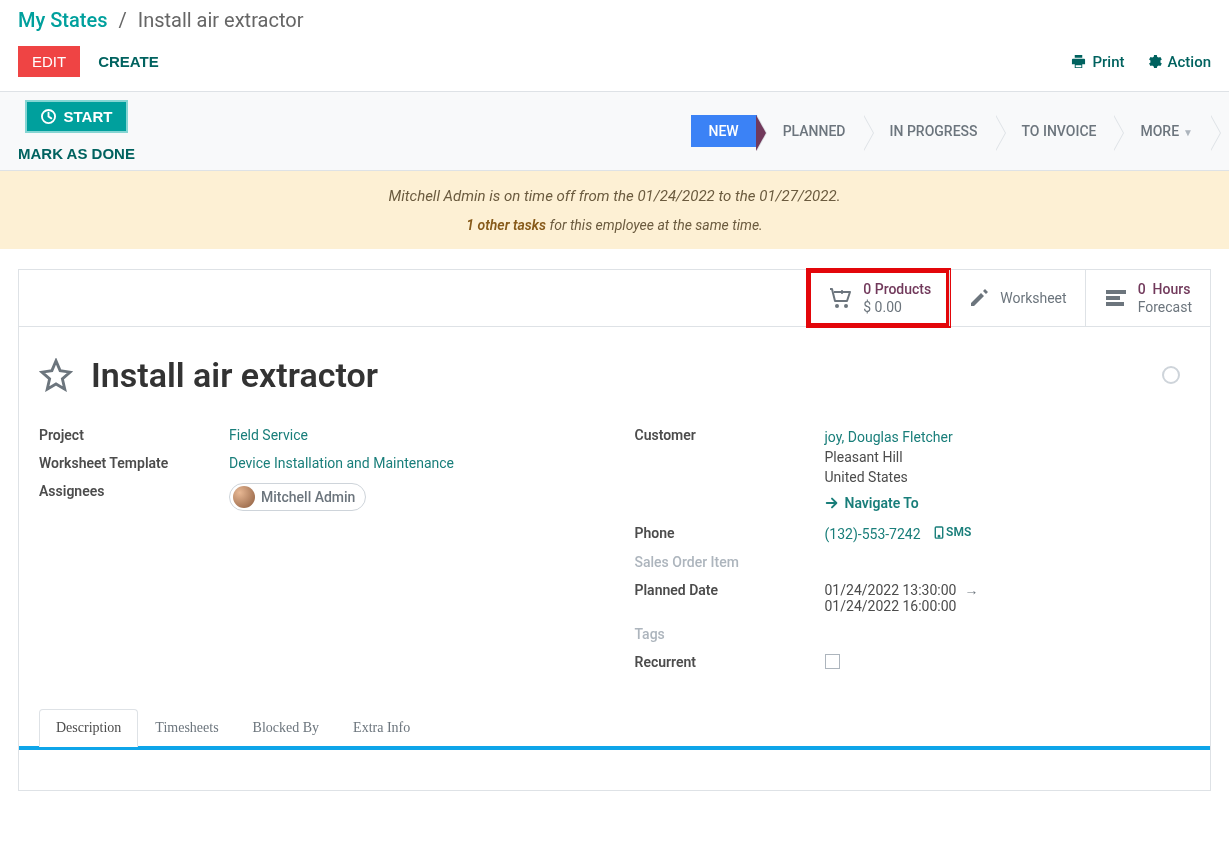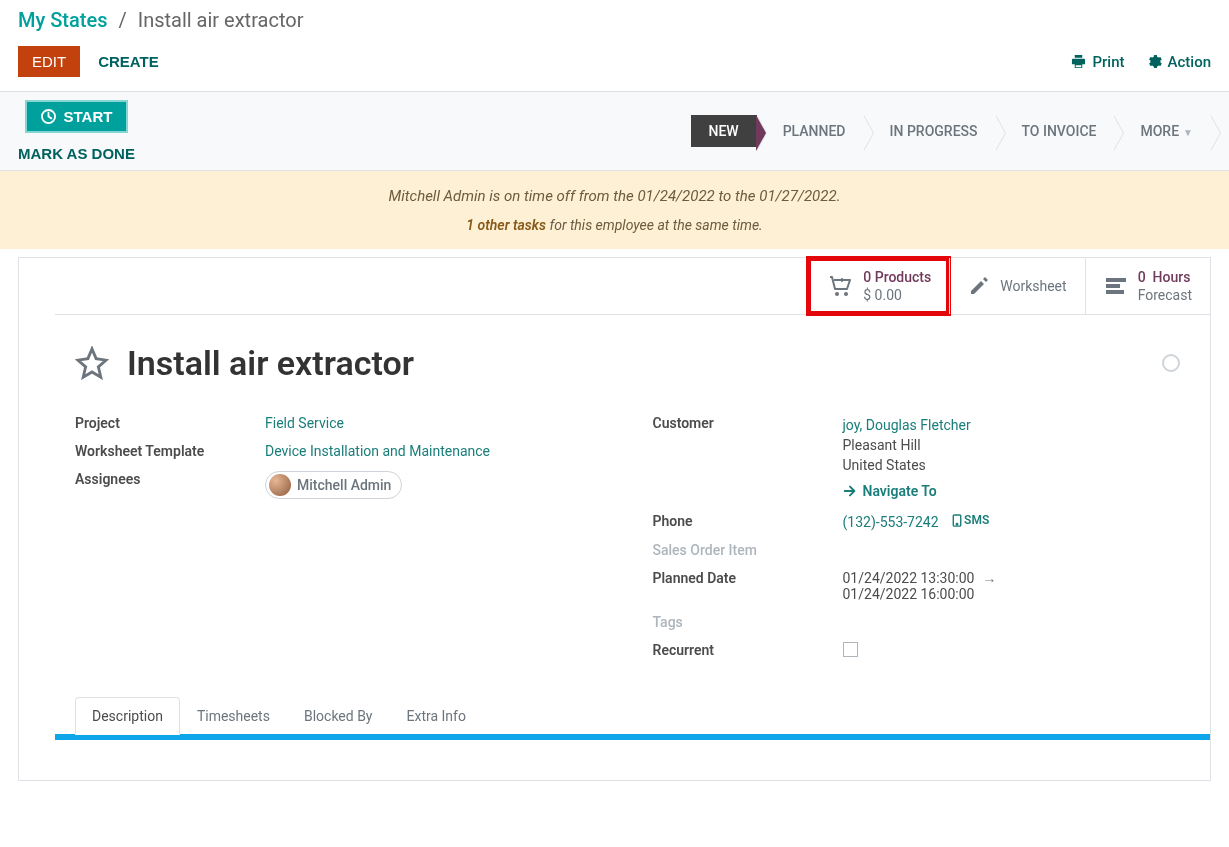--- a/index.html
+++ b/index.html
@@ -6,44 +6,44 @@
   body { font-family: -apple-system, BlinkMacSystemFont, "Segoe UI", Roboto, "Helvetica Neue", Arial, sans-serif; font-size: 14px; color: #4c4c4c; background: #fff; }
   
   .header-row { padding: 8px 18px; display:flex; align-items:center; }
   .breadcrumb { font-size: 20px; color: #666; }
   .breadcrumb .root { color: #00a09d; font-weight: 500; }
   .breadcrumb .sep { color: #666; margin: 0 6px; }
   .breadcrumb .leaf { color: #666; }
   
   .actions-row { padding: 6px 18px 14px; display:flex; align-items:center; justify-content:space-between; border-bottom:1px solid #dee2e6; }
   .btn-group-left { display:flex; gap:18px; align-items:center; }
-  .btn-edit { background:#c2410c; color:#fff; border:none; padding:7px 14px; font-size:15px; font-weight:500; cursor:pointer; }
+  .btn-edit { background:#ef4444; color:#fff; border:none; padding:7px 14px; font-size:15px; font-weight:500; cursor:pointer; }
   .btn-create { color:#00625f; font-weight:600; font-size:15px; cursor:pointer; background:none; border:none; }
   .actions-right { display:flex; gap:22px; }
   .print-link, .action-link { color:#00625f; font-weight:500; font-size:15px; cursor:pointer; display:flex; align-items:center; gap:6px; }
   
   .statusbar-row { display:flex; align-items:center; justify-content:space-between; padding: 8px 18px; background:#f8f9fa; border-bottom:1px solid #dee2e6;}
   .status-left { display:flex; gap:12px; align-items:center;flex-direction:column;}
   .btn-start { background:#00a09d; color:#fff; border:2px solid #85d5d3; padding:6px 14px; font-size:15px; font-weight:600; display:flex; align-items:center; gap:8px; cursor:pointer; }
   .btn-markdone { color:#00625f; font-weight:600; font-size:15px; background:none; border:none; cursor:pointer; }
   
   .status-pipe { display:flex; }
   .status-step { position:relative; padding:8px 18px 8px 26px; color:#6c757d; font-weight:500; font-size:14px; cursor:pointer; }
   .status-step::before, .status-step::after { content:""; position:absolute; top:0; right:-10px; width:0;height:0; border-top:18px solid transparent; border-bottom:18px solid transparent; }
   .status-step::after { border-left:10px solid #f8f9fa; right:-9px; }
   .status-step::before { border-left:10px solid #dee2e6; right:-10px; }
-  .status-step.active { background:#404040; color:#fff; padding-left:18px;}
+  .status-step.active { background:#3b82f6; color:#fff; padding-left:18px;}
   .status-step.active::after { border-left-color:#71395b; }
   .status-more .chev { font-size:10px; margin-left:4px; color:#adb5bd;}
   
   .banner { background:#fdf0d4; padding:16px; text-align:center; color:#6b5b3f;font-style:italic;}
   .banner .row1 { margin-bottom:12px; font-size:15px;}
   .banner .link { color:#875a1a; font-weight:600;}
   
-  .sheet { margin:8px 18px 0; border:1px solid #dee2e6; background:#fff;padding-left:36px; }
+  .sheet { margin:20px 18px 0; border:1px solid #dee2e6; background:#fff; }
   .stat-buttons { display:flex; justify-content:flex-end; border-bottom:1px solid #dee2e6;}
   .stat-btn { display:flex; align-items:center; gap:10px; padding:10px 18px; border-left:1px solid #dee2e6; cursor:pointer; color:#6c757d;}
   .stat-btn.highlighted { outline:5px solid #e3060a; outline-offset:-3px;}
   .stat-btn .icon { font-size:22px; color:#6c757d;}
   .stat-btn .lines { display:flex; flex-direction:column; line-height:1.3;}
   .stat-btn .l1 { color:#71395b; font-weight:500;}
   .stat-btn .l2 { color:#6c757d;}
   .stat-btn.worksheet .l1 { color:#6c757d; font-weight:400;}
   
   .title-row { display:flex; align-items:center; padding:28px 20px 16px; gap:18px;}
@@ -59,21 +59,21 @@
   .field-val { flex:1; color:#4c4c4c;}
   .field-val a, .link-val { color:#197e7a; cursor:pointer;}
   .assignee-chip { display:inline-flex; align-items:center; gap:6px; border:1px solid #ced4da; border-radius:14px; padding:2px 10px 2px 3px; color:#6c757d; font-weight:500;}
   .assignee-chip .av { width:22px;height:22px; border-radius:50%; background:radial-gradient(circle at 30% 30%, #e8b894, #8b5a3c);}
   .addr-lines div { padding:2px 0;}
   .nav-to { color:#197e7a; font-weight:600; display:inline-flex; align-items:center; gap:6px; margin-top:6px; cursor:pointer;}
   .sms-badge { display:inline-flex; align-items:center; gap:2px; color:#197e7a; font-size:12px; font-weight:600; margin-left:10px; cursor:pointer;}
   .date-arrow { color:#6c757d; margin-left:8px;}
   .chk { width:15px; height:15px; border:1px solid #adb5bd; display:inline-block;}
   
-  .tabs { display:flex; padding:0 20px; border-bottom:6px solid #0ea5e9;}
+  .tabs { display:flex; padding:0 20px; border-bottom:4px solid #0ea5e9;font-family:Liberation Serif, serif;}
   .tab { padding:10px 16px; border:1px solid transparent; border-bottom:none; color:#6c757d; cursor:pointer; position:relative; top:1px;}
   .tab.active { border-color:#dee2e6; background:#fff; color:#4c4c4c; border-bottom:1px solid #fff; border-radius:4px 4px 0 0;}
   
   svg { display:block; }
 </style>
 </head>
 <body>
 
 <div class="header-row">
   <div class="breadcrumb">

